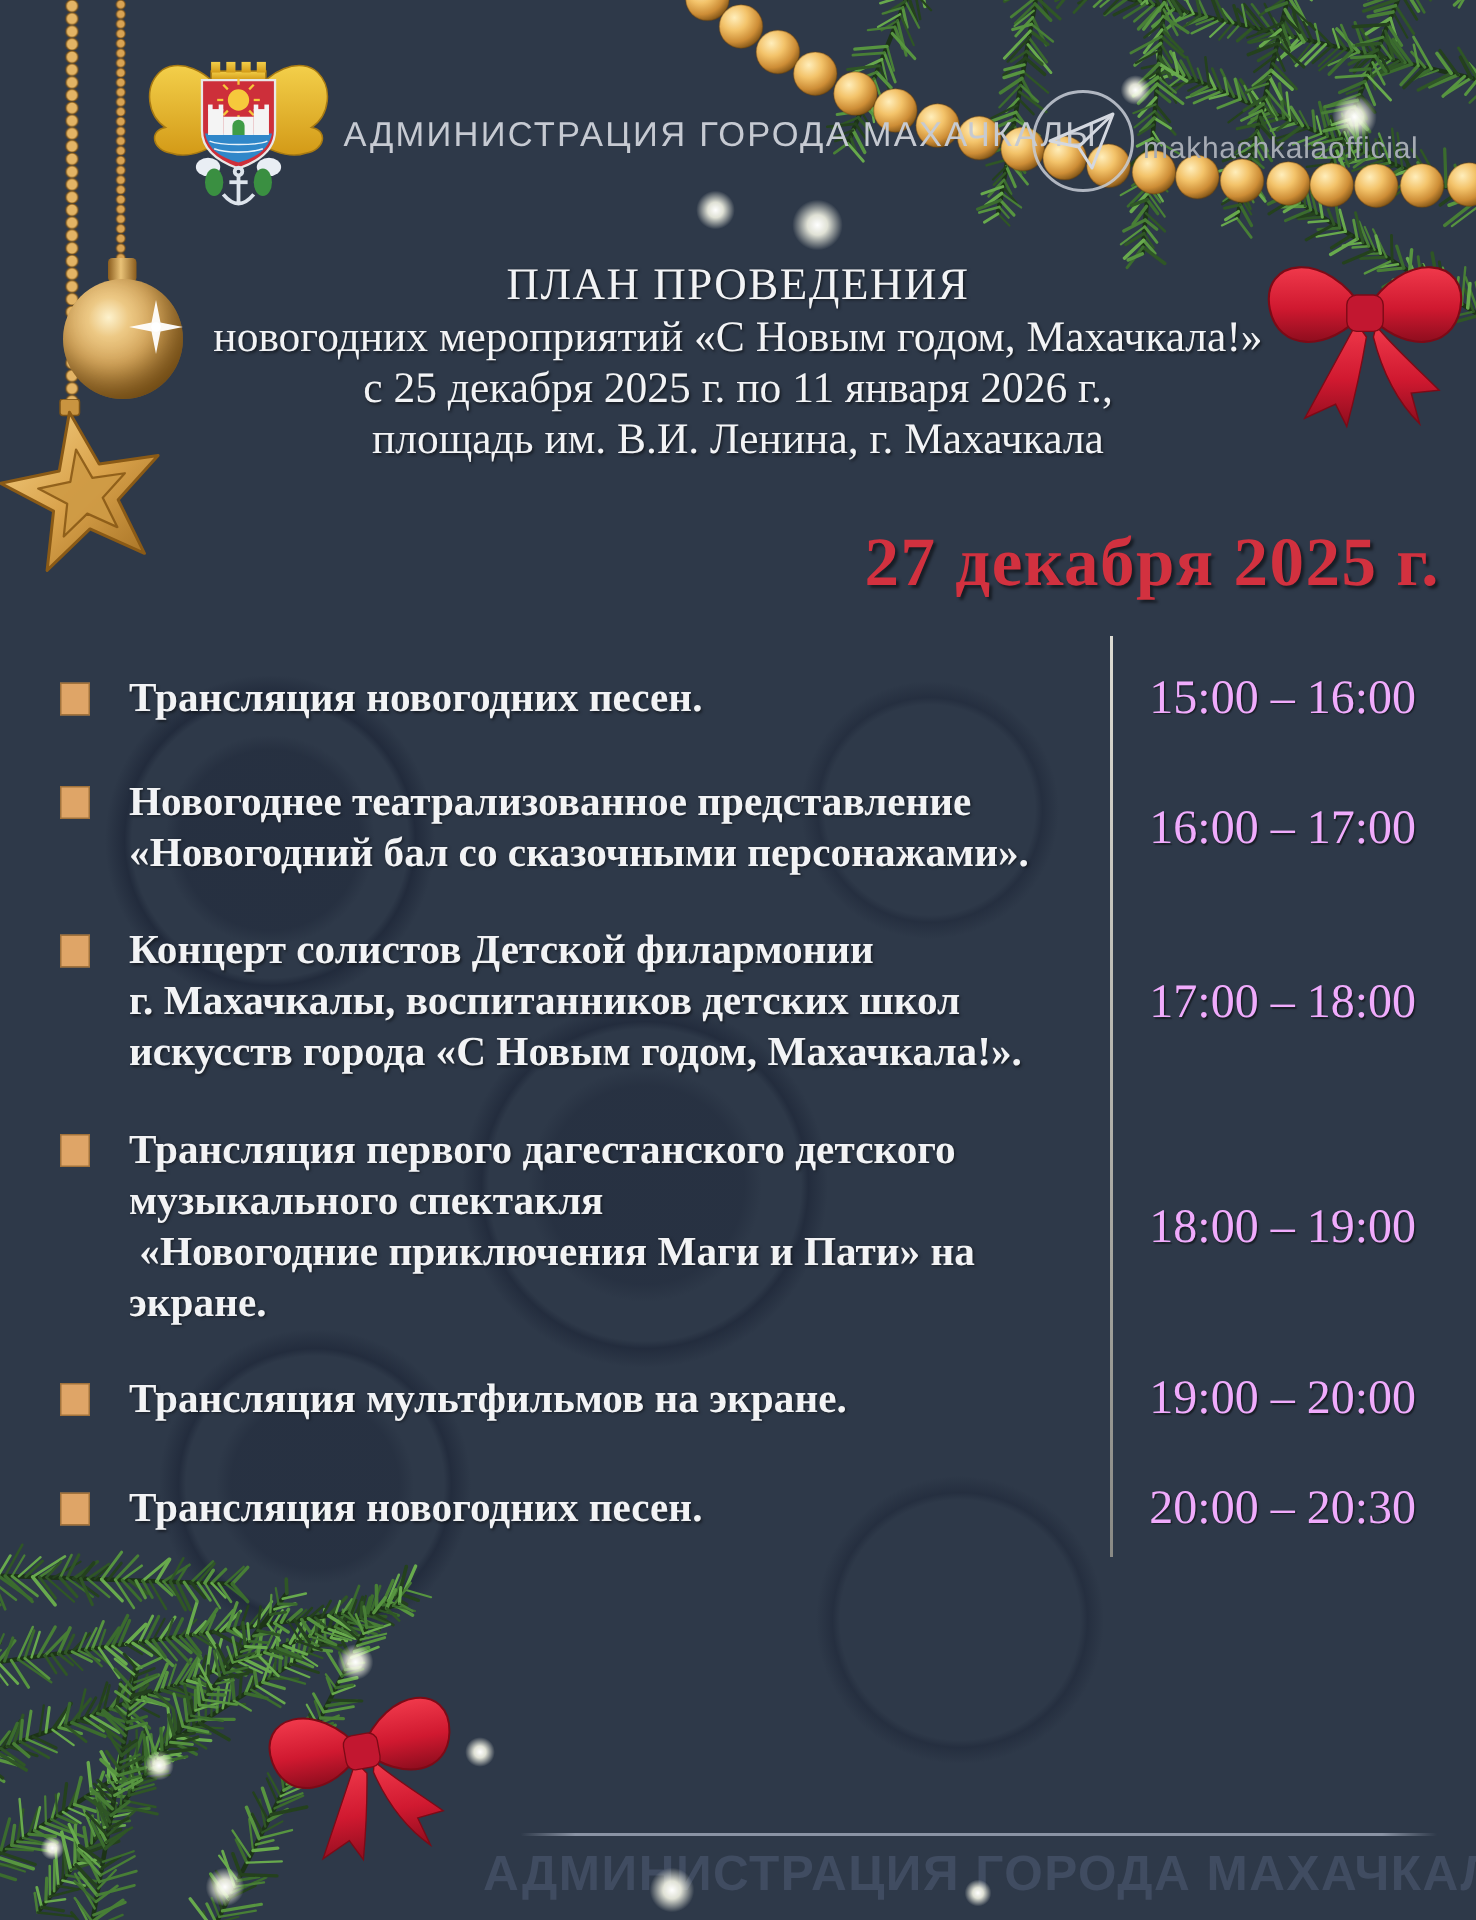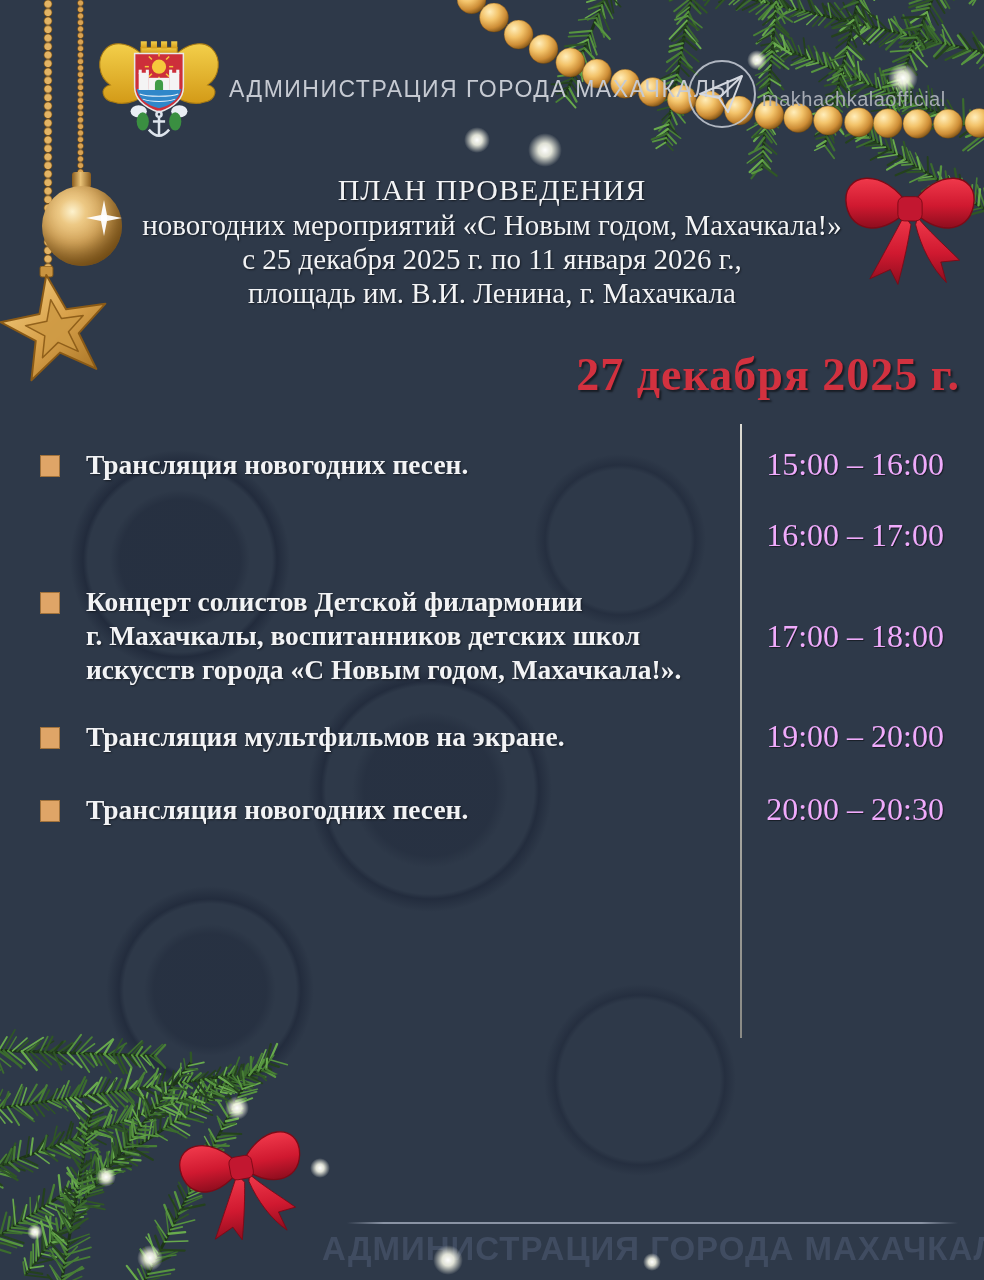--- a/index.html
+++ b/index.html
@@ -1658,30 +1658,44 @@
 <div id="divider"></div>
 <div id="schedule">
   <div class="event-row mb34">
     <div class="row-left">
         <span class="bullet"></span>
       <div class="event-text">Трансляция новогодних песен.</div>
       </div>
     <div class="event-time">15:00 – 16:00</div>
   </div>
   <div class="event-row mb31">
+    <div class="row-left">
+        <span class="bullet"></span>
+      <div class="event-text">Новогоднее театрализованное представление
+«Новогодний бал со сказочными персонажами».</div>
+      </div>
     <div class="event-time">16:00 – 17:00</div>
   </div>
   <div class="event-row mb31">
     <div class="row-left">
         <span class="bullet"></span>
       <div class="event-text">Концерт солистов Детской филармонии
 г. Махачкалы, воспитанников детских школ
 искусств города «С Новым годом, Махачкала!».</div>
       </div>
     <div class="event-time">17:00 – 18:00</div>
+  </div>
+  <div class="event-row mb28">
+    <div class="row-left">
+        <span class="bullet"></span>
+      <div class="event-text">Трансляция первого дагестанского детского
+музыкального спектакля
+&nbsp;«Новогодние приключения Маги и Пати» на экране.</div>
+      </div>
+    <div class="event-time">18:00 – 19:00</div>
   </div>
   <div class="event-row mb36">
     <div class="row-left">
         <span class="bullet"></span>
       <div class="event-text">Трансляция мультфильмов на экране.</div>
       </div>
     <div class="event-time">19:00 – 20:00</div>
   </div>
   <div class="event-row">
     <div class="row-left">

